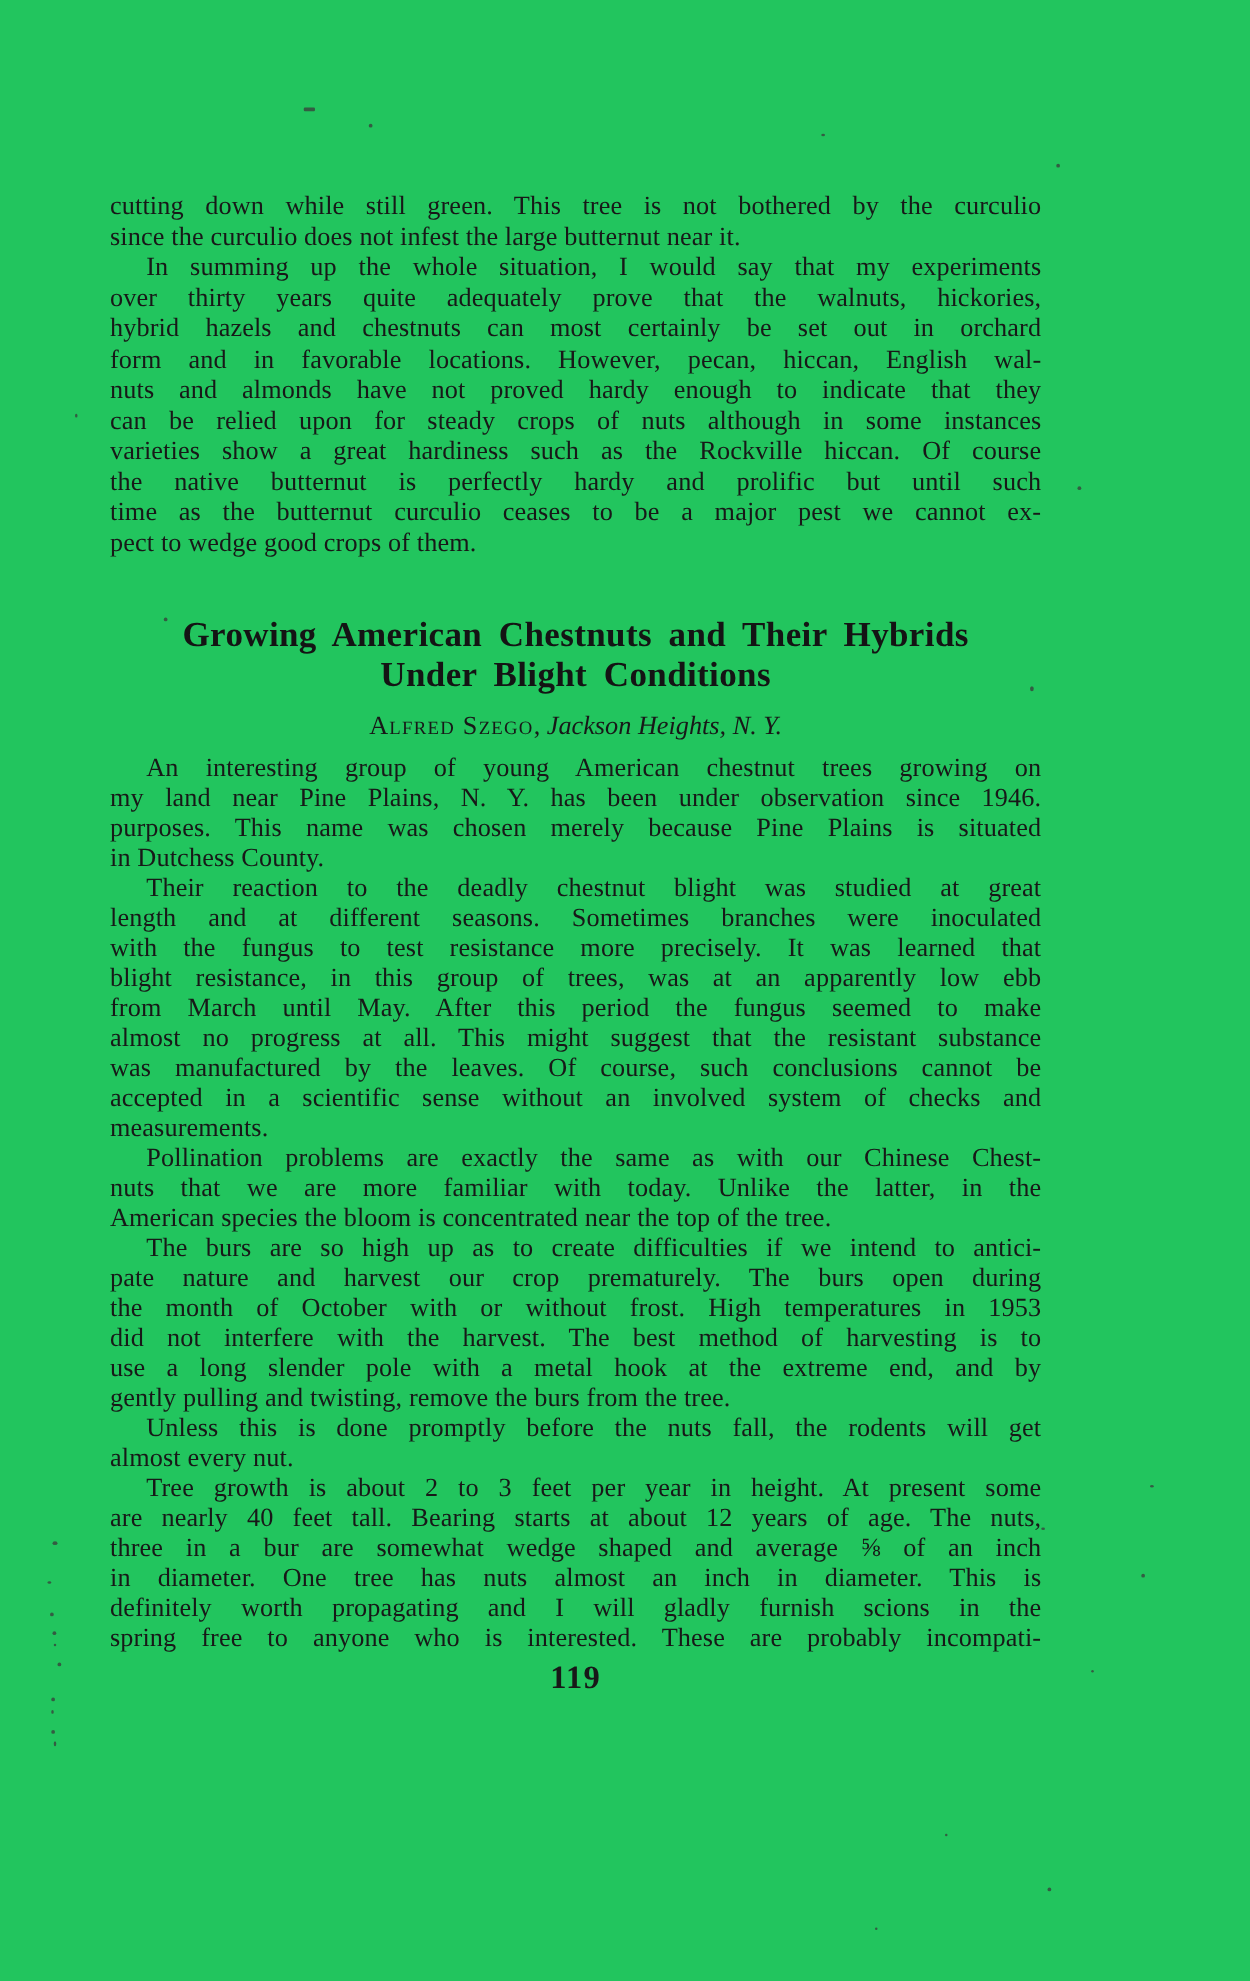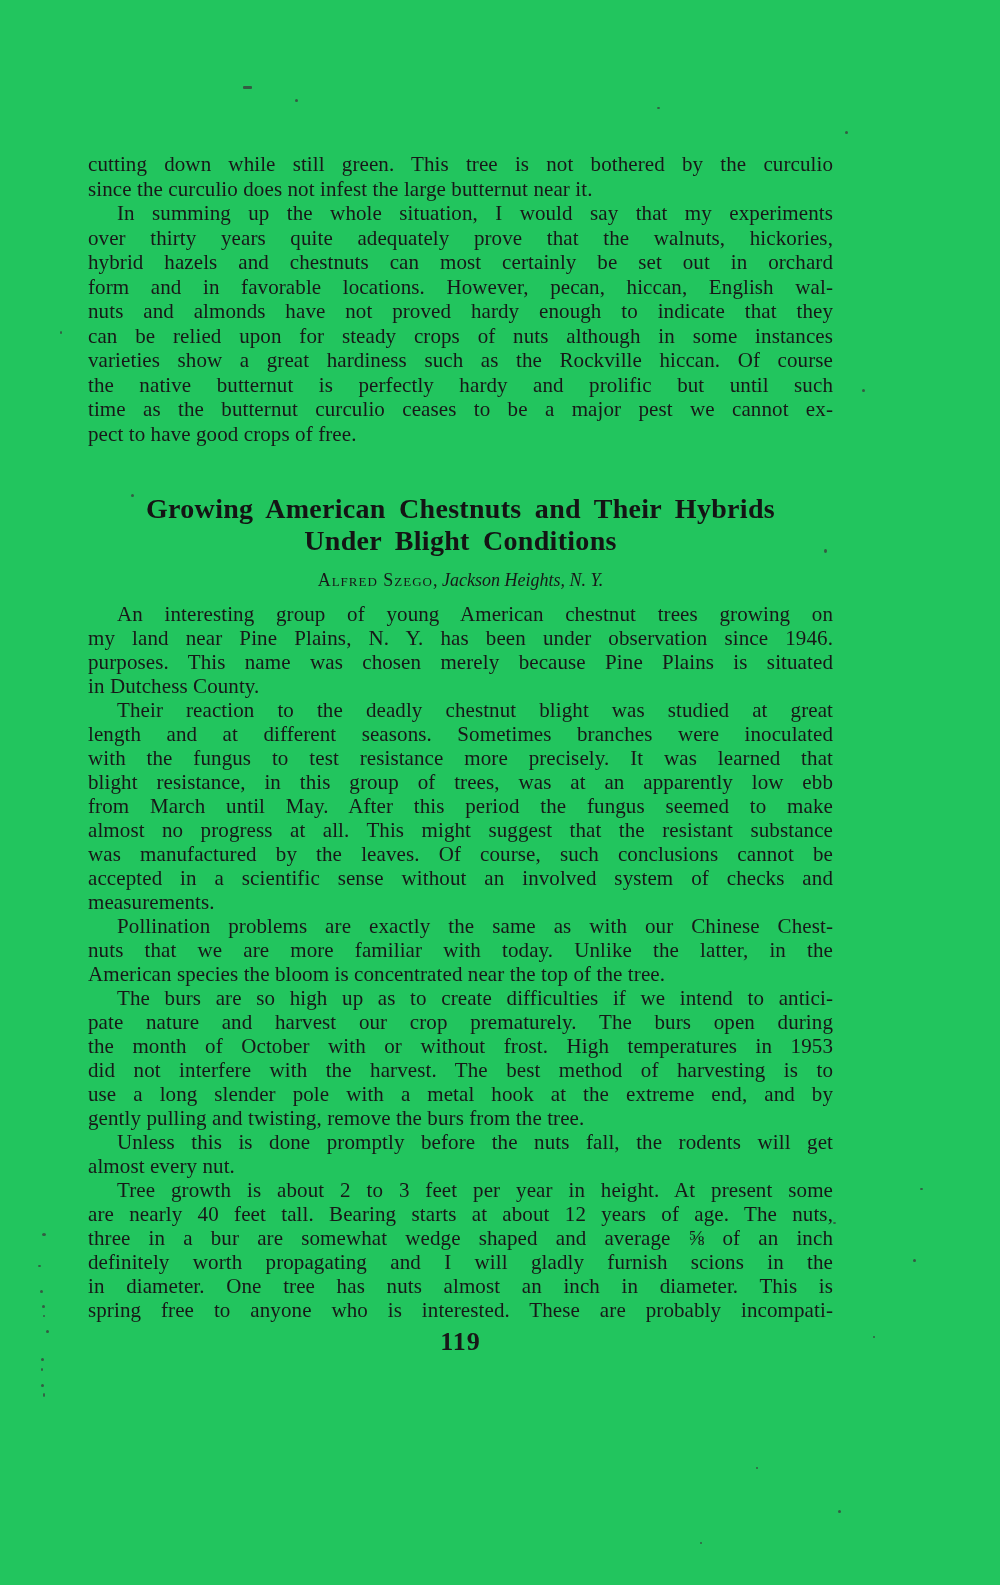--- a/index.html
+++ b/index.html
@@ -42,21 +42,21 @@
     font-size: 28px;
     line-height: 32px;
     font-weight: 700;
     letter-spacing: 0.3px;
     word-spacing: 6px;
     color: #141414;
   }
   .byline {
     margin-top: 11px;
     text-align: center;
-    font-size: 18px;
+    font-size: 21px;
     line-height: 24px;
   }
   .byline .author {
     font-variant: small-caps;
     letter-spacing: 1px;
   }
   .byline .location {
     font-style: italic;
   }
   #article-paragraphs { margin-top: 10px; }
@@ -92,21 +92,21 @@
         <div class="para">
           <div class="tline indent">In summing up the whole situation, I would say that my experiments</div>
           <div class="tline">over thirty years quite adequately prove that the walnuts, hickories,</div>
           <div class="tline">hybrid hazels and chestnuts can most certainly be set out in orchard</div>
           <div class="tline">form and in favorable locations. However, pecan, hiccan, English wal-</div>
           <div class="tline">nuts and almonds have not proved hardy enough to indicate that they</div>
           <div class="tline">can be relied upon for steady crops of nuts although in some instances</div>
           <div class="tline">varieties show a great hardiness such as the Rockville hiccan. Of course</div>
           <div class="tline">the native butternut is perfectly hardy and prolific but until such</div>
           <div class="tline">time as the butternut curculio ceases to be a major pest we cannot ex-</div>
-          <div class="tline end">pect to have good crops of free.</div>
+          <div class="tline end">pect to wedge good crops of them.</div>
         </div>
       </section>
 
     <h1 class="article-title">
       <span>Growing American Chestnuts and Their Hybrids</span><br>
       <span>Under Blight Conditions</span>
     </h1>
 
     <div class="byline">
       <span class="author">Alfred Szego</span><span>, </span><span class="location">Jackson Heights, N. Y.</span>
@@ -144,22 +144,22 @@
           <div class="tline end">gently pulling and twisting, remove the burs from the tree.</div>
         </div>
         <div class="para">
           <div class="tline indent">Unless this is done promptly before the nuts fall, the rodents will get</div>
           <div class="tline end">almost every nut.</div>
         </div>
         <div class="para">
           <div class="tline indent">Tree growth is about 2 to 3 feet per year in height. At present some</div>
           <div class="tline">are nearly 40 feet tall. Bearing starts at about 12 years of age. The nuts,</div>
           <div class="tline">three in a bur are somewhat wedge shaped and average ⅝ of an inch</div>
+          <div class="tline">in diameter. One tree has nuts almost an inch in diameter. This is</div>
           <div class="tline">definitely worth propagating and I will gladly furnish scions in the</div>
-          <div class="tline">in diameter. One tree has nuts almost an inch in diameter. This is</div>
           <div class="tline">spring free to anyone who is interested. These are probably incompati-</div>
         </div>
       </section>
 
     <div class="page-number">119</div>
 
   </div>
 
   <div class="speck dash" style="left:243px;top:86px;width:9px;height:3px;"></div>
   <div class="speck" style="left:295px;top:99px;width:3px;height:3px;"></div>

